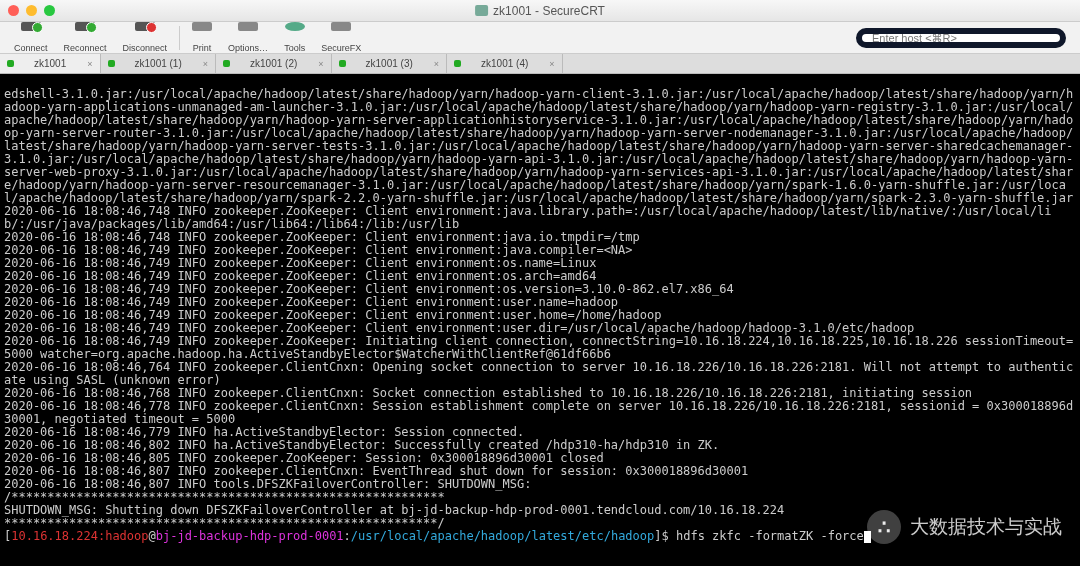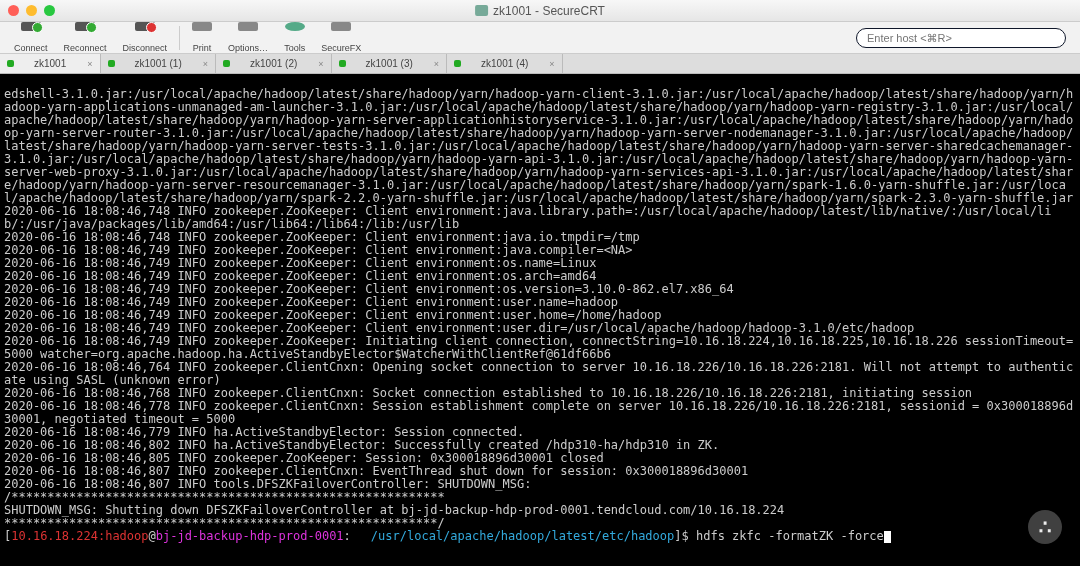--- a/index.html
+++ b/index.html
@@ -13,29 +13,29 @@
 .toolbar { height: 32px; background: #f2f2f2; display: flex; align-items: center; padding: 0 6px; border-bottom: 1px solid #ccc; }
 .tbtn { display: flex; flex-direction: column; align-items: center; font-size: 9px; color: #444; padding: 0 8px; gap: 12px; height: 100%; justify-content: center; cursor: pointer; }
 .tbtn .ic { width: 20px; height: 16px; background: #888; border-radius: 2px; position: relative; }
 .tbtn:nth-child(1) .ic, .tbtn:nth-child(2) .ic, .tbtn:nth-child(3) .ic { background: #555; }
 .tbtn:nth-child(1) .ic::after { content:''; position:absolute; right:-2px; bottom:-2px; width:9px; height:9px; background:#3a3; border-radius:50%; border:1px solid #fff; }
 .tbtn:nth-child(2) .ic::after { content:''; position:absolute; right:-2px; bottom:-2px; width:9px; height:9px; background:#3a3; border-radius:50%; border:1px solid #fff; }
 .tbtn:nth-child(3) .ic::after { content:''; position:absolute; right:-2px; bottom:-2px; width:9px; height:9px; background:#d33; border-radius:50%; border:1px solid #fff; }
 .tbtn:nth-child(7) .ic { background:#5a8; border-radius:50%; }
 .sep { width: 1px; height: 24px; background: #ccc; margin: 0 4px; }
 .hostbox { margin-left: auto; margin-right: 8px; }
-.hostbox input { width: 210px; height: 20px; border: 1px solid #0f172a; border-radius: 10px; padding: 0 10px; font-size: 11px; color: #888; }
+.hostbox input { width: 210px; height: 20px; border: 6px solid #0f172a; border-radius: 10px; padding: 0 10px; font-size: 11px; color: #888; }
 .tabrow { height: 20px; background: #ddd; display: flex; align-items: stretch; border-bottom: 1px solid #bbb; }
 .tab { display: flex; align-items: center; gap: 20px; padding: 0 7px; font-size: 10px; color: #444; border-right: 1px solid #bbb; cursor: pointer; }
 .tab.active { background: #eee; }
 .tab .dot { width: 7px; height: 7px; background: #2a2; border-radius: 2px; }
 .tab .x { color:#888; font-size:9px; margin-left:1px; }
 .term { background: #000; color: #ccc; font-family: Menlo, Consolas, monospace; font-size: 12px; line-height: 13px; padding: 14px 4px; height: 492px; white-space: pre-wrap; word-break: break-all; overflow: hidden; }
 .prompt { color: #ccc; }
-.prompt .host1 { color: #d33; } .prompt .host2 { color: #d3d; } .prompt .path { color: #3ad; margin-left: 20px; }
+.prompt .host1 { color: #d33; } .prompt .host2 { color: #d3d; } .prompt .path { color: #3ad; }
 .cursor { background:#fff; display:inline-block; width:7px; height:12px; vertical-align:text-bottom; }
 .watermark { position: absolute; right: 18px; bottom: 22px; display: flex; align-items: center; gap: 9px; color: rgba(255,255,255,0.8); font-size: 19px; font-weight: 500; }
 .watermark .wcirc { width: 34px; height: 34px; border-radius: 50%; background: rgba(255,255,255,0.25); display:flex; align-items:center; justify-content:center; font-size:20px; font-weight:bold; color: rgba(255,255,255,0.9); }
 </style>
 </head>
 <body>
 
 <div class="titlebar">
   <div class="traffic">
     <div class="tl red"></div>
@@ -130,13 +130,14 @@
 2020-06-16 18:08:46,805 INFO zookeeper.ZooKeeper: Session: 0x300018896d30001 closed
 2020-06-16 18:08:46,807 INFO zookeeper.ClientCnxn: EventThread shut down for session: 0x300018896d30001
 2020-06-16 18:08:46,807 INFO tools.DFSZKFailoverController: SHUTDOWN_MSG:
 /************************************************************
 SHUTDOWN_MSG: Shutting down DFSZKFailoverController at bj-jd-backup-hdp-prod-0001.tendcloud.com/10.16.18.224
 ************************************************************/</span>
 <span class="prompt"><span>[</span><span class="host1">10.16.18.224:hadoop</span><span>@</span><span class="host2">bj-jd-backup-hdp-prod-0001</span><span>:</span><span class="path">/usr/local/apache/hadoop/latest/etc/hadoop</span><span>]$ </span><span>hdfs zkfc -formatZK -force</span><span class="cursor"></span></span></div>
 
 <div class="watermark">
   <div class="wcirc">∴</div>
+  <span>大数据技术与实战</span>
 </div>
 
 </body></html>

